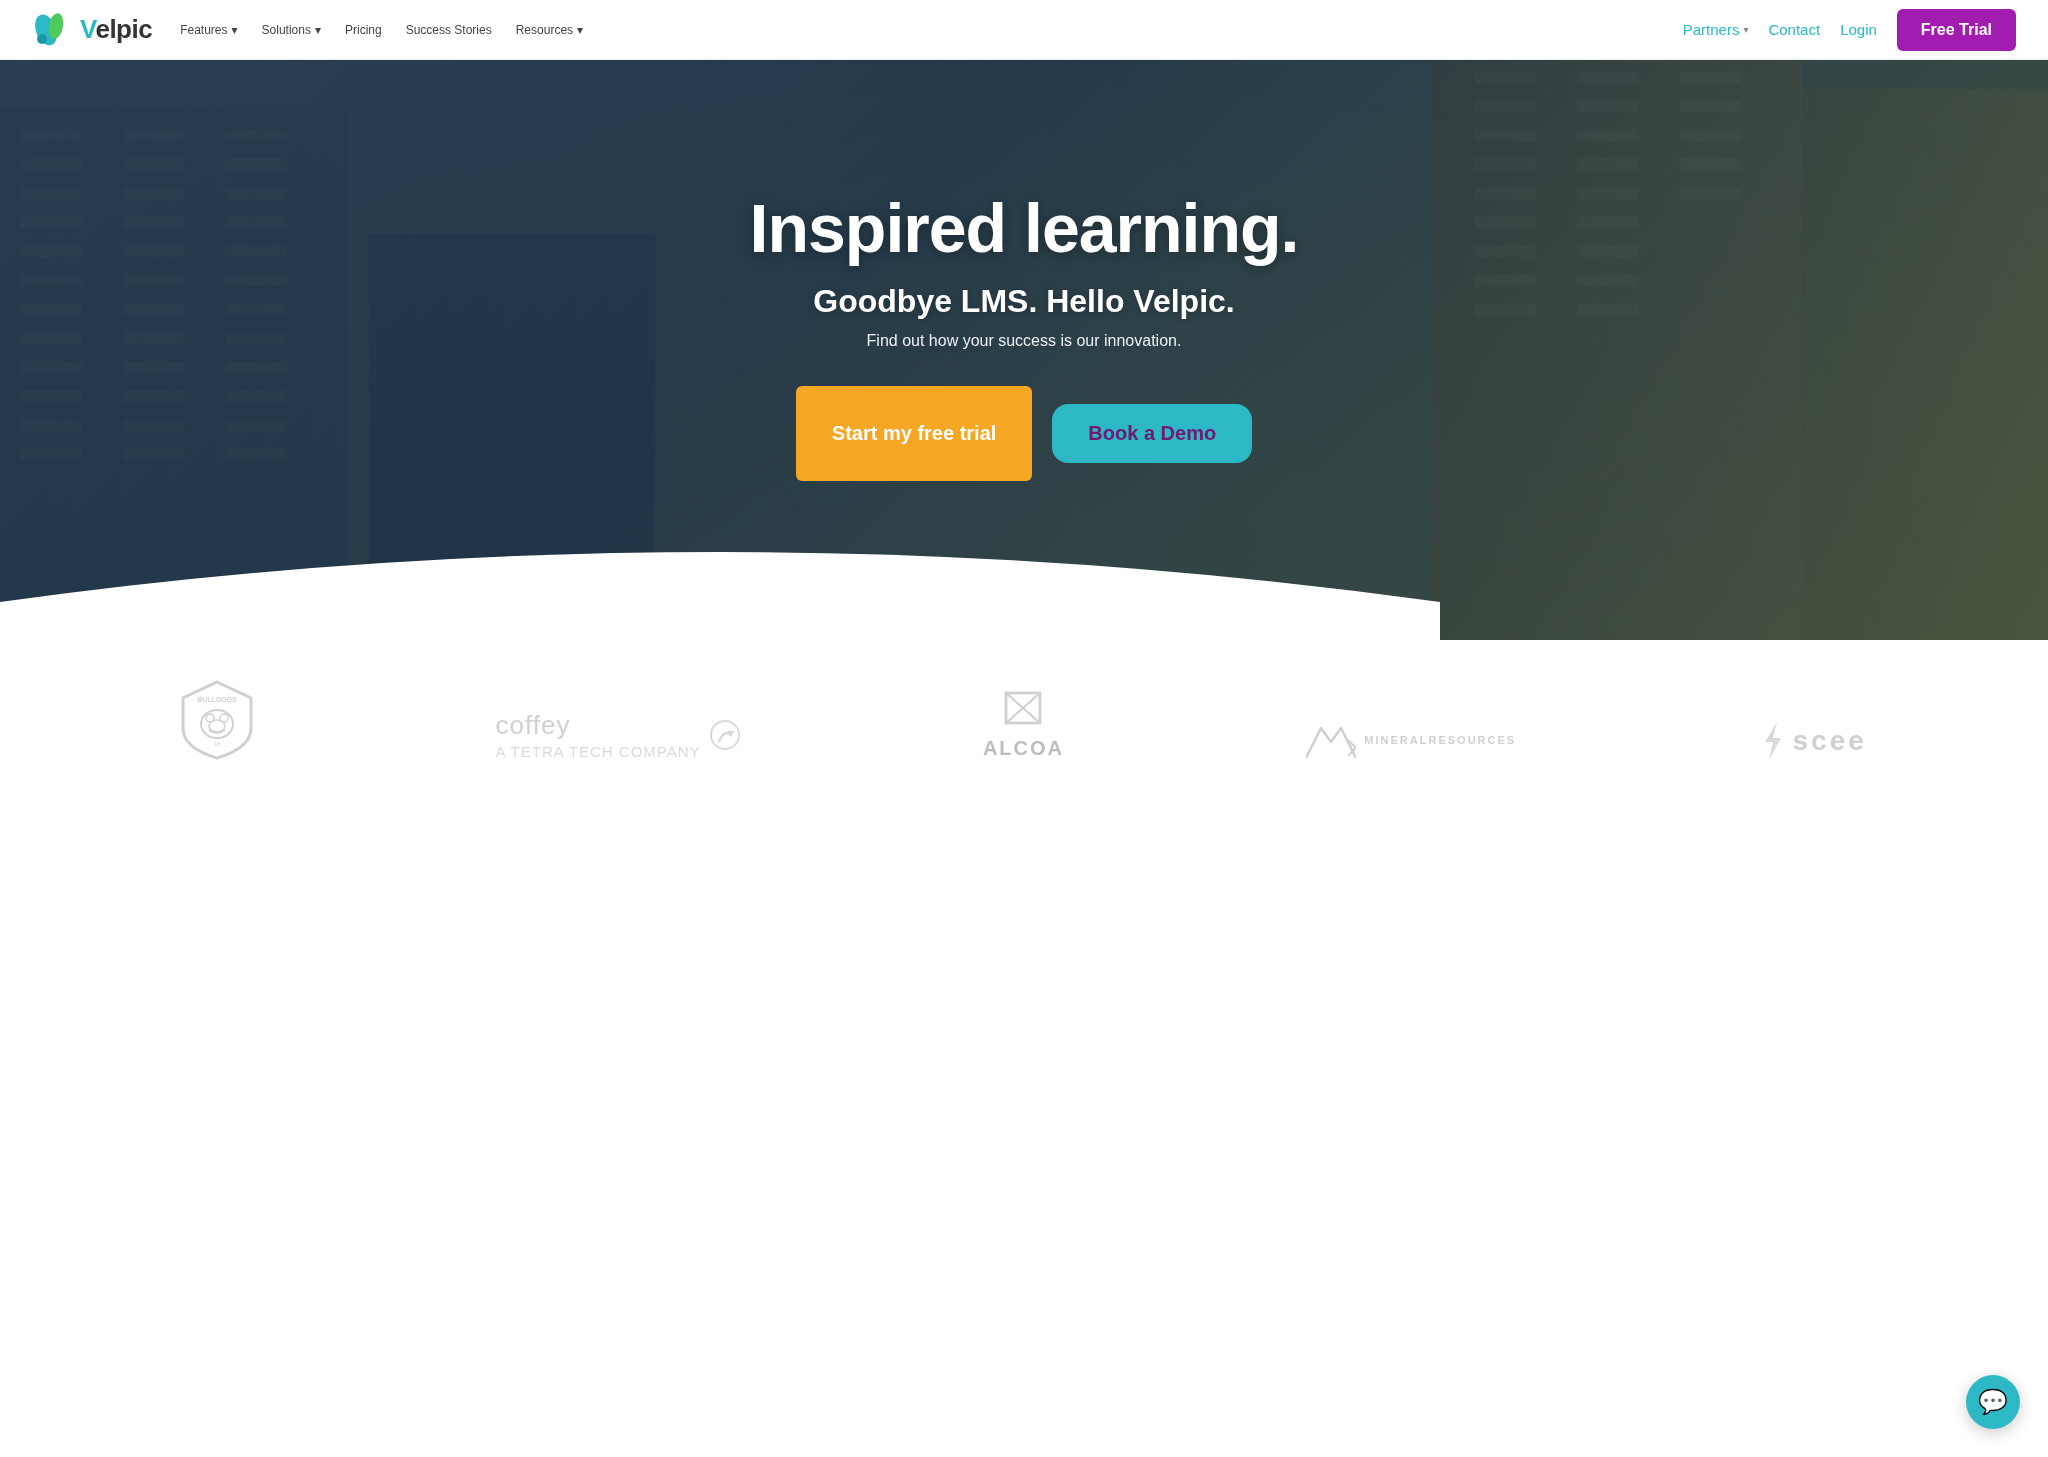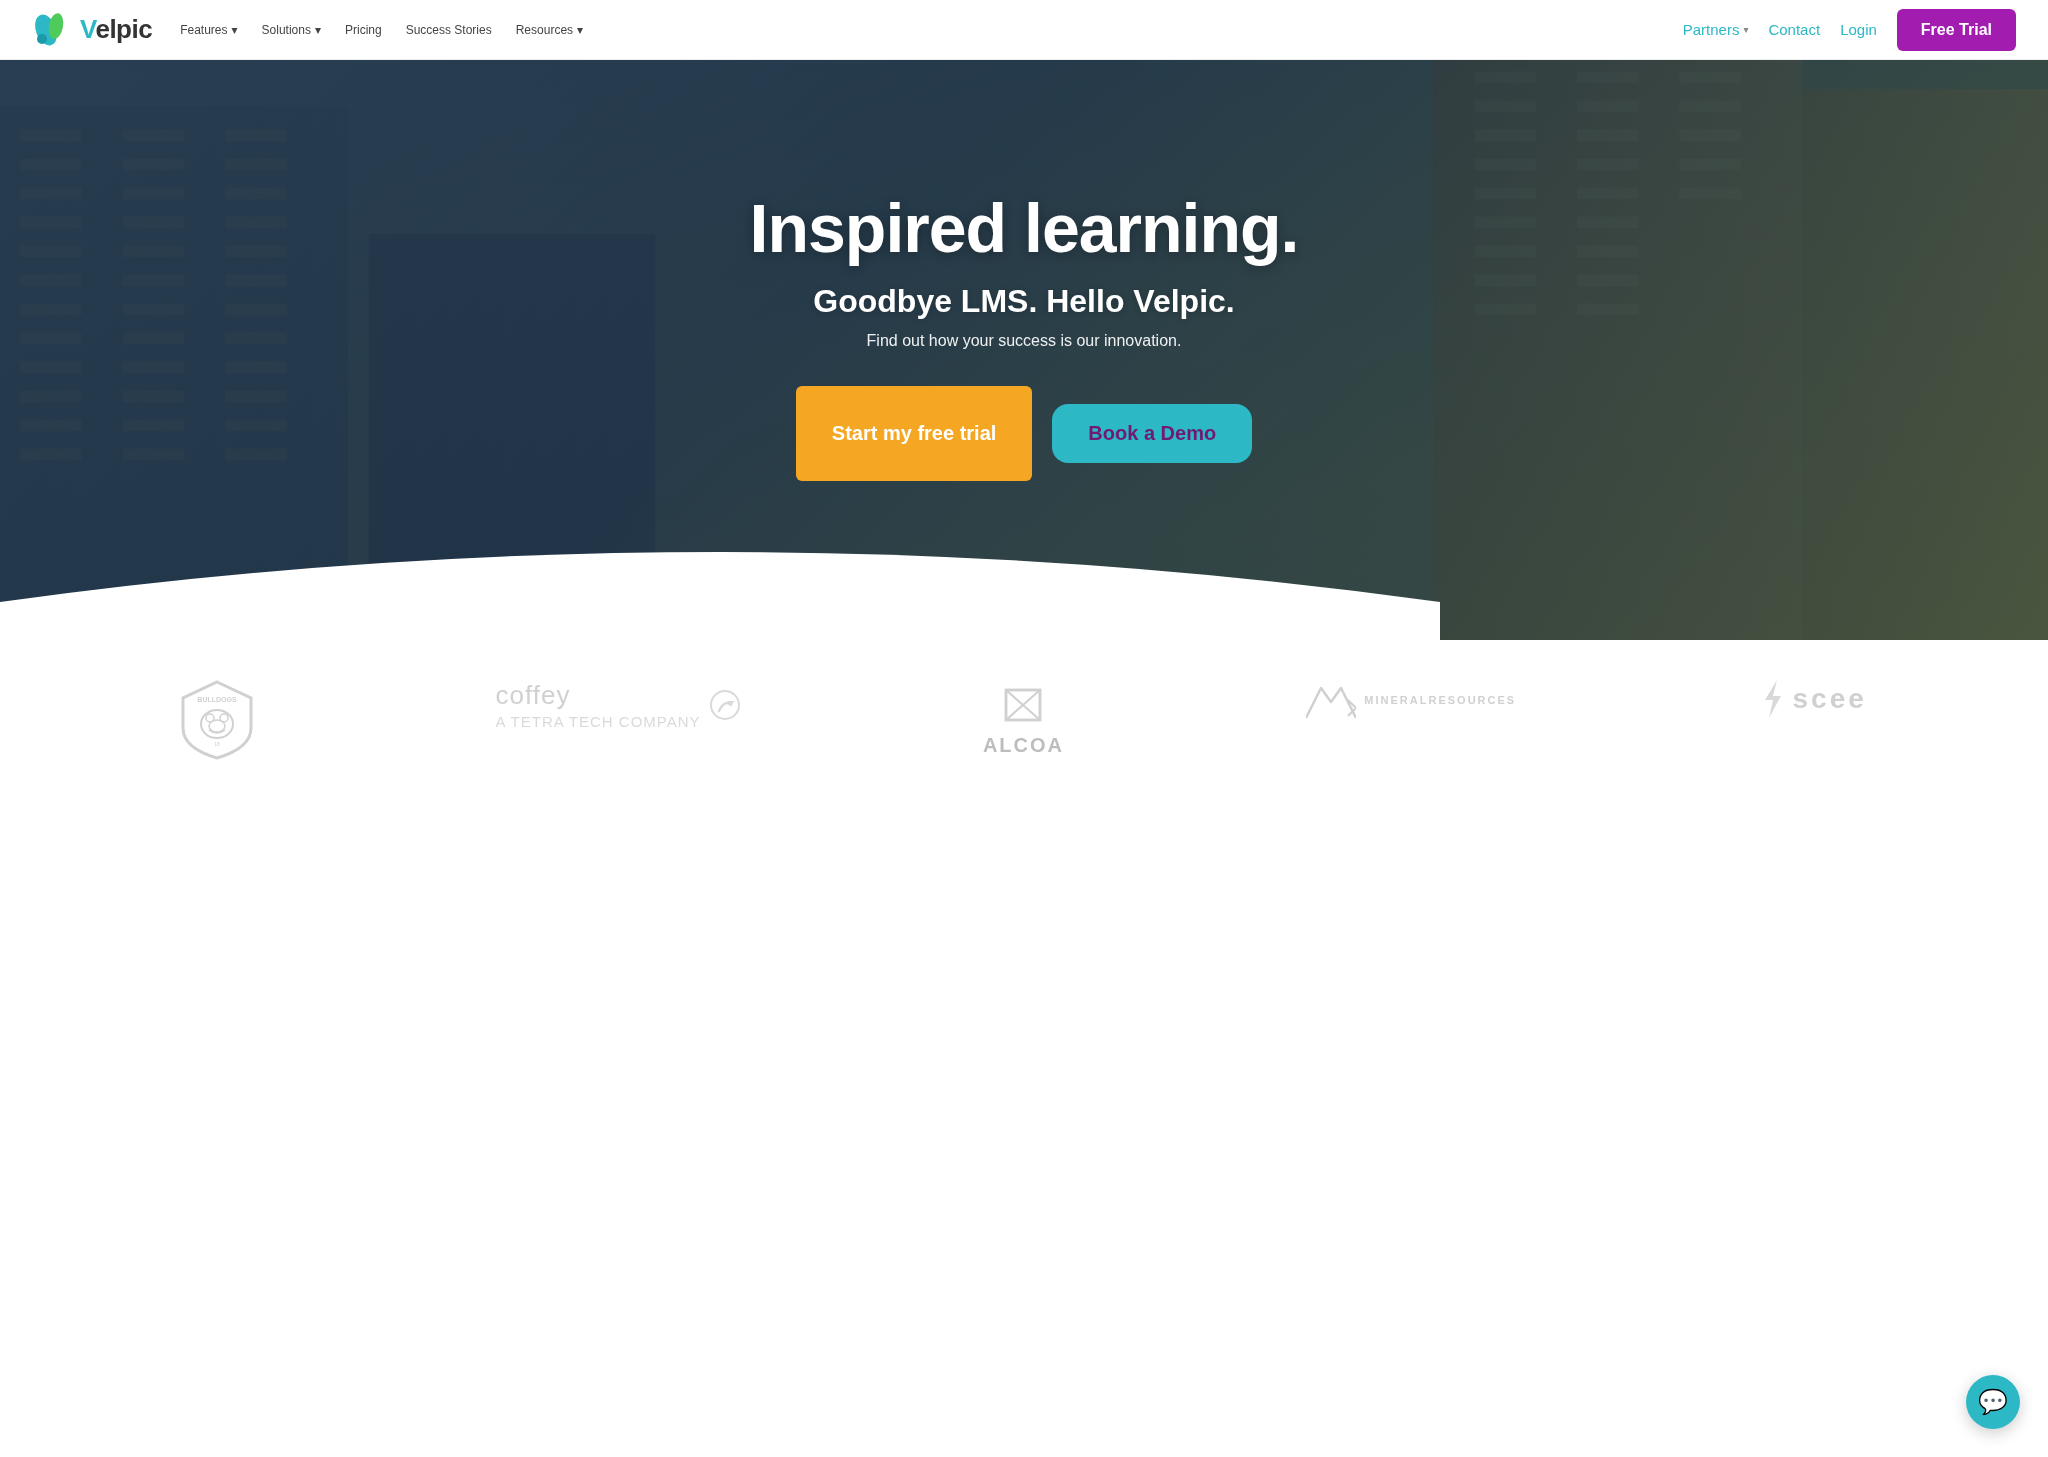--- a/index.html
+++ b/index.html
@@ -165,21 +165,21 @@
       font-size: 20px;
       font-weight: 700;
       cursor: pointer;
     }
 
     
     .logos-section {
       background: #fff;
       padding: 40px 60px 30px;
       display: flex;
-      align-items: flex-start;
+      align-items: flex-end;
       justify-content: space-around;
     }
     .logo-item {
       display: flex;
       align-items: center;
       justify-content: center;
       opacity: 0.55;
       filter: grayscale(1);
     }
     .logo-text {

